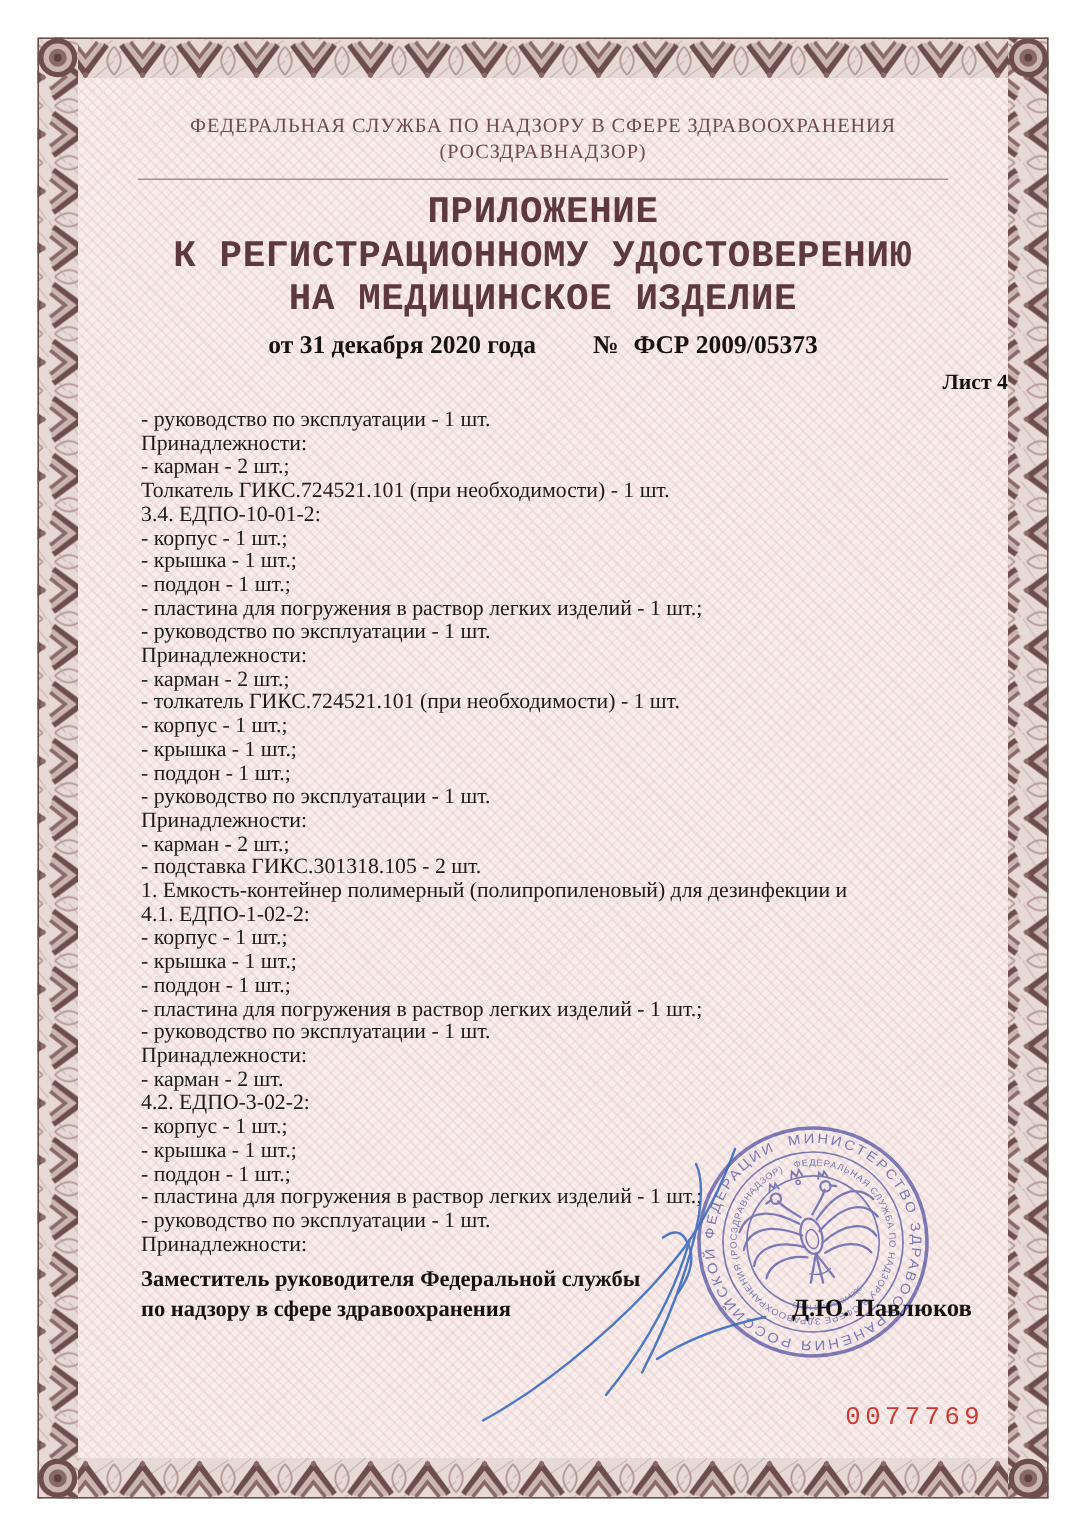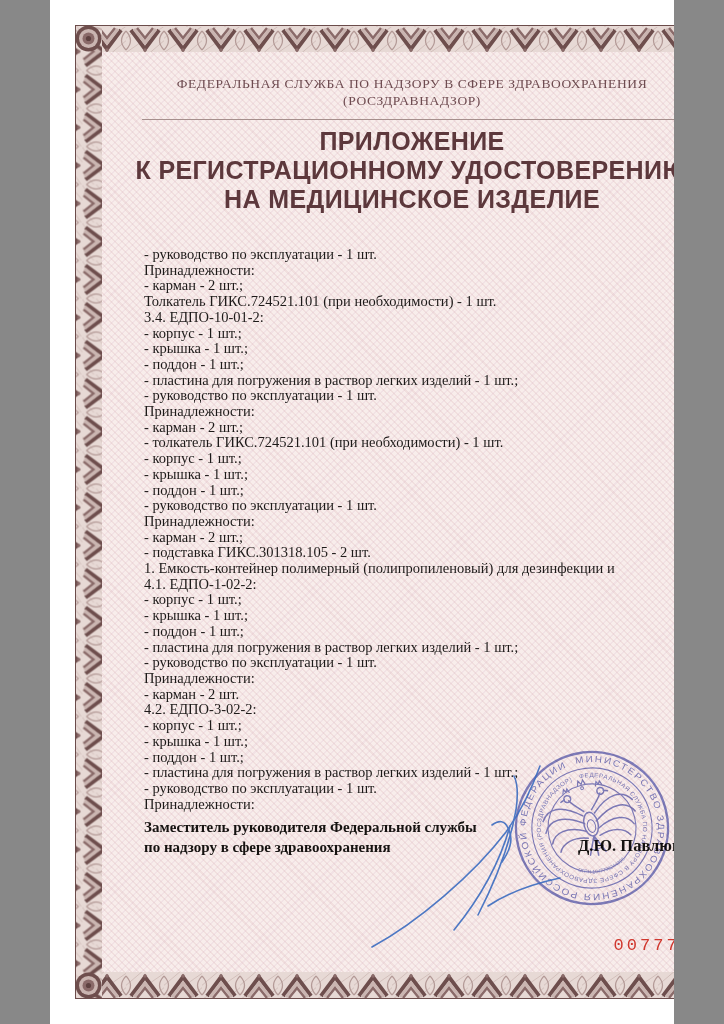--- a/index.html
+++ b/index.html
@@ -1,38 +1,38 @@
 <!DOCTYPE html>
 <html><head>
 <meta charset="utf-8">
 <style>
   html,body{margin:0;padding:0;background:#888;}
   .page{
-    position:relative;width:624px;height:1024px;background:#ffffff;
+    position:relative;width:724px;height:1024px;background:#ffffff;
     margin:0 auto;overflow:hidden;
     font-family:"Liberation Serif",serif;color:#1d1a19;
   }
   .frame-svg{position:absolute;left:0;top:0;width:724px;height:1024px;}
   .inner{
     position:absolute;left:52px;top:52px;width:620px;height:920px;
     box-sizing:border-box;
     background-color:#f8edeb;
     background-image:
       repeating-linear-gradient(45deg, rgba(216,173,176,0.22) 0 1.5px, rgba(0,0,0,0) 1.5px 5px),
       repeating-linear-gradient(-45deg, rgba(205,160,190,0.14) 0 1.5px, rgba(0,0,0,0) 1.5px 5px);
   }
   .header{
     padding-top:23px;text-align:center;
     font-size:13.5px;line-height:17px;letter-spacing:0.6px;
     color:#6e4b50;font-weight:400;
   }
   .divider{width:540px;margin:10px auto 0 auto;border-top:1px solid #a58f8c;}
   .title{
     margin-top:7px;text-align:center;
-    font-family:Liberation Sans, sans-serif;font-weight:bold;
+    font-family:Liberation Mono, monospace;font-weight:bold;
     font-size:25px;line-height:29px;letter-spacing:0.4px;color:#5d383c;
   }
   .dateline{
     margin-top:6px;text-align:center;font-weight:bold;font-size:17px;color:#151210;
   }
   .dateline .numlabel{margin-left:38px;margin-right:10px;}
   .sheet{
     margin-top:7px;text-align:right;
     font-weight:bold;font-size:14.5px;color:#151210;
   }
@@ -146,20 +146,23 @@
     </div>
 
     <div class="divider"></div>
 
     <div class="title">
       <div>ПРИЛОЖЕНИЕ</div>
       <div>К РЕГИСТРАЦИОННОМУ УДОСТОВЕРЕНИЮ</div>
       <div>НА МЕДИЦИНСКОЕ ИЗДЕЛИЕ</div>
     </div>
 
+    <div class="dateline">
+      <span>от  31 декабря 2020 года</span><span class="numlabel">№</span><span>ФСР 2009/05373</span>
+    </div>
 
     <div class="sheet">Лист  4</div>
 
     <div class="body-text">
       <div class="line">- руководство по эксплуатации - 1 шт.</div>
       <div class="line">Принадлежности:</div>
       <div class="line">- карман - 2 шт.;</div>
       <div class="line">Толкатель ГИКС.724521.101 (при необходимости) - 1 шт.</div>
       <div class="line">3.4. ЕДПО-10-01-2:</div>
       <div class="line">- корпус - 1 шт.;</div>

